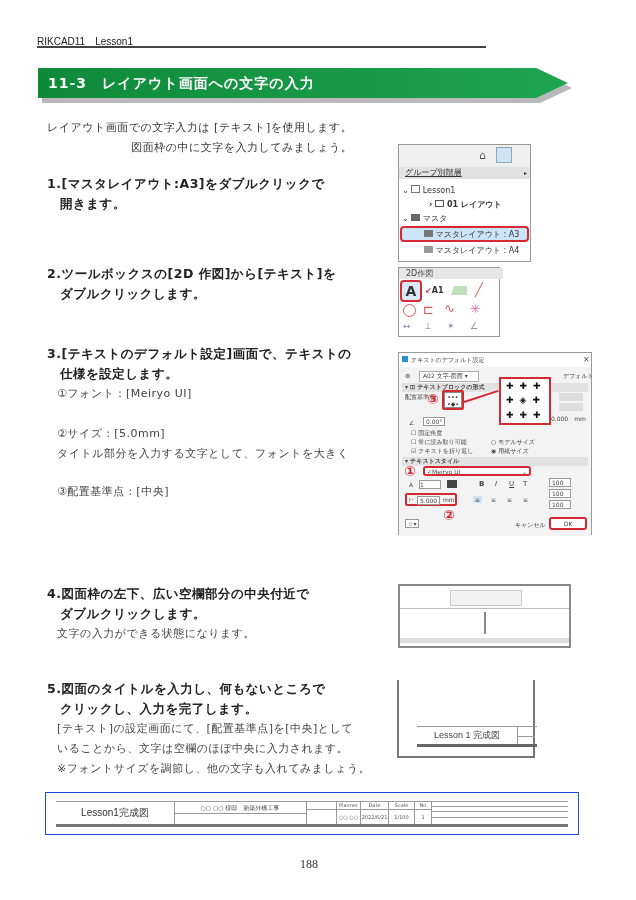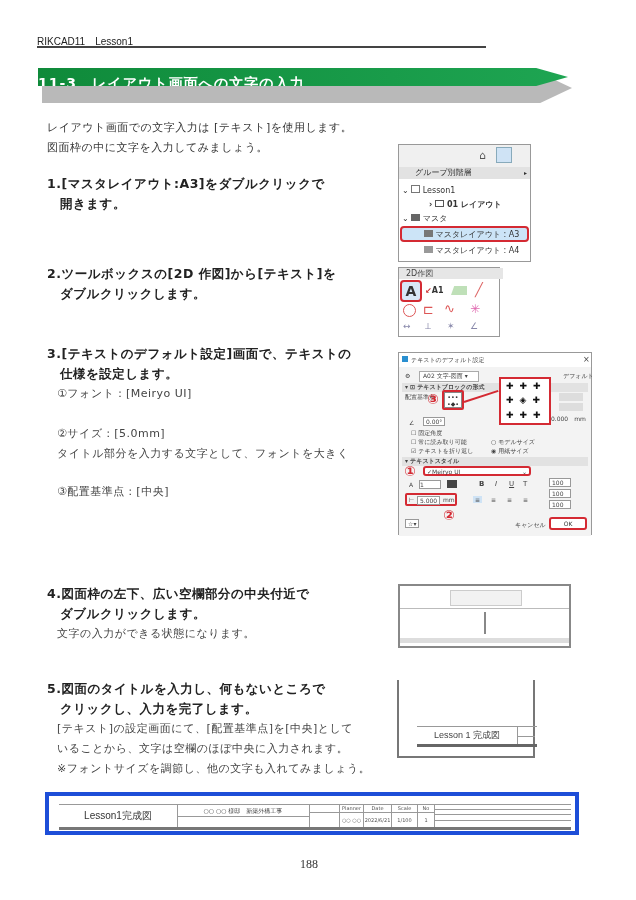--- a/index.html
+++ b/index.html
@@ -1,21 +1,21 @@
 <!DOCTYPE html>
 <html><head>
 <meta charset="utf-8">
 <style>
   * { box-sizing: border-box; margin: 0; padding: 0; }
   body { width: 636px; height: 900px; background: #fff; font-family: "DejaVu Sans", sans-serif; color: #222; position: relative; overflow: hidden; }
   .abs { position: absolute; }
   .header-run { left: 37px; top: 35px; font-family: "Liberation Sans", sans-serif; font-size: 10px; color: #222; }
   .header-rule { left: 37px; top: 46px; width: 449px; height: 2px; background: #444; }
   .banner-shadow { left: 42px; top: 73px; width: 530px; height: 30px; background: #b9b9b9; clip-path: polygon(0 0, 94% 0, 100% 50%, 94% 100%, 0 100%); }
-  .banner { left: 38px; top: 68px; width: 530px; height: 18px; background: linear-gradient(to right, #0f8a3a, #1ea552); clip-path: polygon(0 0, 94% 0, 100% 50%, 94% 100%, 0 100%); color: #fff; font-size: 14px; font-weight: bold; line-height: 30px; letter-spacing: 1px; }
+  .banner { left: 38px; top: 68px; width: 530px; height: 30px; background: linear-gradient(to right, #0f8a3a, #1ea552); clip-path: polygon(0 0, 94% 0, 100% 50%, 94% 100%, 0 100%); color: #fff; font-size: 14px; font-weight: bold; padding-left: 10px; line-height: 30px; letter-spacing: 1px; }
   .body-text { font-size: 11px; line-height: 20px; color: #333; letter-spacing: 0.5px; }
   .step-title { font-size: 12.5px; font-weight: bold; line-height: 20px; color: #222; letter-spacing: 0.5px; }
   .step-note { font-size: 11px; line-height: 20px; color: #444; letter-spacing: 0.5px; }
   .okbox { border: 1px solid #666; padding: 0 1px; }
   .shot { border: 1px solid #999; background: #fff; }
   .red-frame { border: 2px solid #d42a33; border-radius: 4px; position: absolute; }
   .circ-num { color: #d42a33; font-weight: bold; font-size: 14px; position: absolute; }
   .page-num { left: 300px; top: 857px; font-family: "Liberation Serif", serif; font-size: 12px; color: #333; }
   
   .tree-row { position: absolute; font-size: 8px; color: #333; white-space: nowrap; }
@@ -23,36 +23,36 @@
 </style>
 </head>
 <body>
 
 <div class="abs header-run">RIKCAD11　Lesson1</div>
 <div class="abs header-rule"></div>
 
 <div class="abs banner-shadow"></div>
 <div class="abs banner">11-3　レイアウト画面への文字の入力</div>
 
-<div class="abs body-text" style="left:47px; top:118px;">
+<div class="abs body-text" style="left:47px; top:118px;text-align:right;">
   <div>レイアウト画面での文字入力は [テキスト]を使用します。</div>
   <div>図面枠の中に文字を入力してみましょう。</div>
 </div>
 
 <div class="abs" style="left:47px; top:174px;">
   <div class="step-title">1.[マスタレイアウト:A3]をダブルクリックで</div>
   <div class="step-title">　開きます。</div>
 </div>
 
 <div class="abs shot" style="left:398px; top:144px; width:133px; height:118px; background:#fff;">
   <div class="abs" style="left:0; top:0; width:131px; height:22px; background:#f0f0f0;">
     <span class="abs" style="left:80px; top:4px; font-size:11px; color:#555;">⌂</span>
     <span class="abs" style="left:97px; top:2px; width:16px; height:16px; background:#cfe3f5; border:1px solid #8ab;"></span>
   </div>
-  <div class="abs" style="left:0; top:22px; width:131px; height:12px; background:#e2e2e2; font-size:8px; color:#333; padding-left:16px; line-height:12px;">
+  <div class="abs" style="left:0; top:22px; width:131px; height:12px; background:#e2e2e2; font-size:8px; color:#333; padding-left:6px; line-height:12px;text-decoration:underline;">
     <span>グループ別階層</span>
     <span style="position:absolute; right:3px; font-size:6px;">▸</span>
   </div>
   <div class="tree-row" style="left:3px; top:40px;"><span>⌄</span> <span style="display:inline-block;width:9px;height:8px;border:1px solid #777;"></span> <span>Lesson1</span></div>
   <div class="tree-row" style="left:10px; top:54px; font-weight:bold;margin-left:20px;"><span>›</span> <span style="display:inline-block;width:9px;height:7px;border:1px solid #555;"></span> <span>01 レイアウト</span></div>
   <div class="tree-row" style="left:3px; top:68px;"><span>⌄</span> <span style="display:inline-block;width:9px;height:7px;background:#666;"></span> <span>マスタ</span></div>
   <div class="abs" style="left:2px; top:82px; width:127px; height:13px; background:#cce4f7;"></div>
   <div class="tree-row" style="left:25px; top:84px;"><span style="display:inline-block;width:9px;height:7px;background:#777;"></span> <span>マスタレイアウト : A3</span></div>
   <div class="red-frame" style="left:1px; top:81px; width:129px; height:16px;"></div>
   <div class="tree-row" style="left:25px; top:100px;"><span style="display:inline-block;width:9px;height:7px;background:#999;"></span> <span>マスタレイアウト : A4</span></div>
@@ -171,21 +171,21 @@
 </div>
 
 <div class="abs" style="left:397px; top:680px; width:138px; height:78px; border-left:2px solid #777; border-right:2px solid #777; border-bottom:2px solid #777; background:#fff;">
   <div class="abs" style="left:18px; top:46px; width:120px; height:1px; background:#999;"></div>
   <div class="abs" style="left:18px; top:47px; width:100px; height:17px; font-size:9px; color:#444; text-align:center; line-height:17px; font-family:'Liberation Sans', sans-serif;">Lesson 1 完成図</div>
   <div class="abs" style="left:118px; top:47px; width:1px; height:17px; background:#999;"></div>
   <div class="abs" style="left:119px; top:56px; width:17px; height:1px; background:#999;"></div>
   <div class="abs" style="left:18px; top:64px; width:120px; height:3px; background:#666;"></div>
 </div>
 
-<div class="abs" style="left:45px; top:792px; width:534px; height:43px; border:4px solid #1d4ed8; background:#fff;">
+<div class="abs" style="left:45px; top:792px; width:534px; height:43px; border:1px solid #1d4ed8; background:#fff;">
   <div class="abs" style="left:10px; top:8px; width:512px; height:1px; background:#999;"></div>
   <div class="abs" style="left:10px; top:9px; width:118px; height:22px; font-size:10px; color:#333; text-align:center; line-height:22px; font-family:'Liberation Sans', sans-serif;">Lesson1完成図</div>
   <div class="abs" style="left:128px; top:9px; width:1px; height:22px; background:#999;"></div>
   <div class="abs" style="left:128px; top:9px; width:132px; height:11px; font-size:6px; color:#444; text-align:center; line-height:11px;">○○ ○○ 様邸　新築外構工事</div>
   <div class="abs" style="left:128px; top:20px; width:132px; height:1px; background:#999;"></div>
   <div class="abs" style="left:260px; top:9px; width:1px; height:22px; background:#999;"></div>
   <div class="abs" style="left:260px; top:16px; width:30px; height:1px; background:#999;"></div>
   <div class="abs" style="left:290px; top:9px; width:96px; height:22px; display:grid; grid-template-columns: 24px 28px 26px 18px; font-size:5px; color:#555; text-align:center;">
     <div style="border-left:1px solid #999; border-bottom:1px solid #999; line-height:7px;">Planner</div>
     <div style="border-left:1px solid #999; border-bottom:1px solid #999; line-height:7px;">Date</div>

